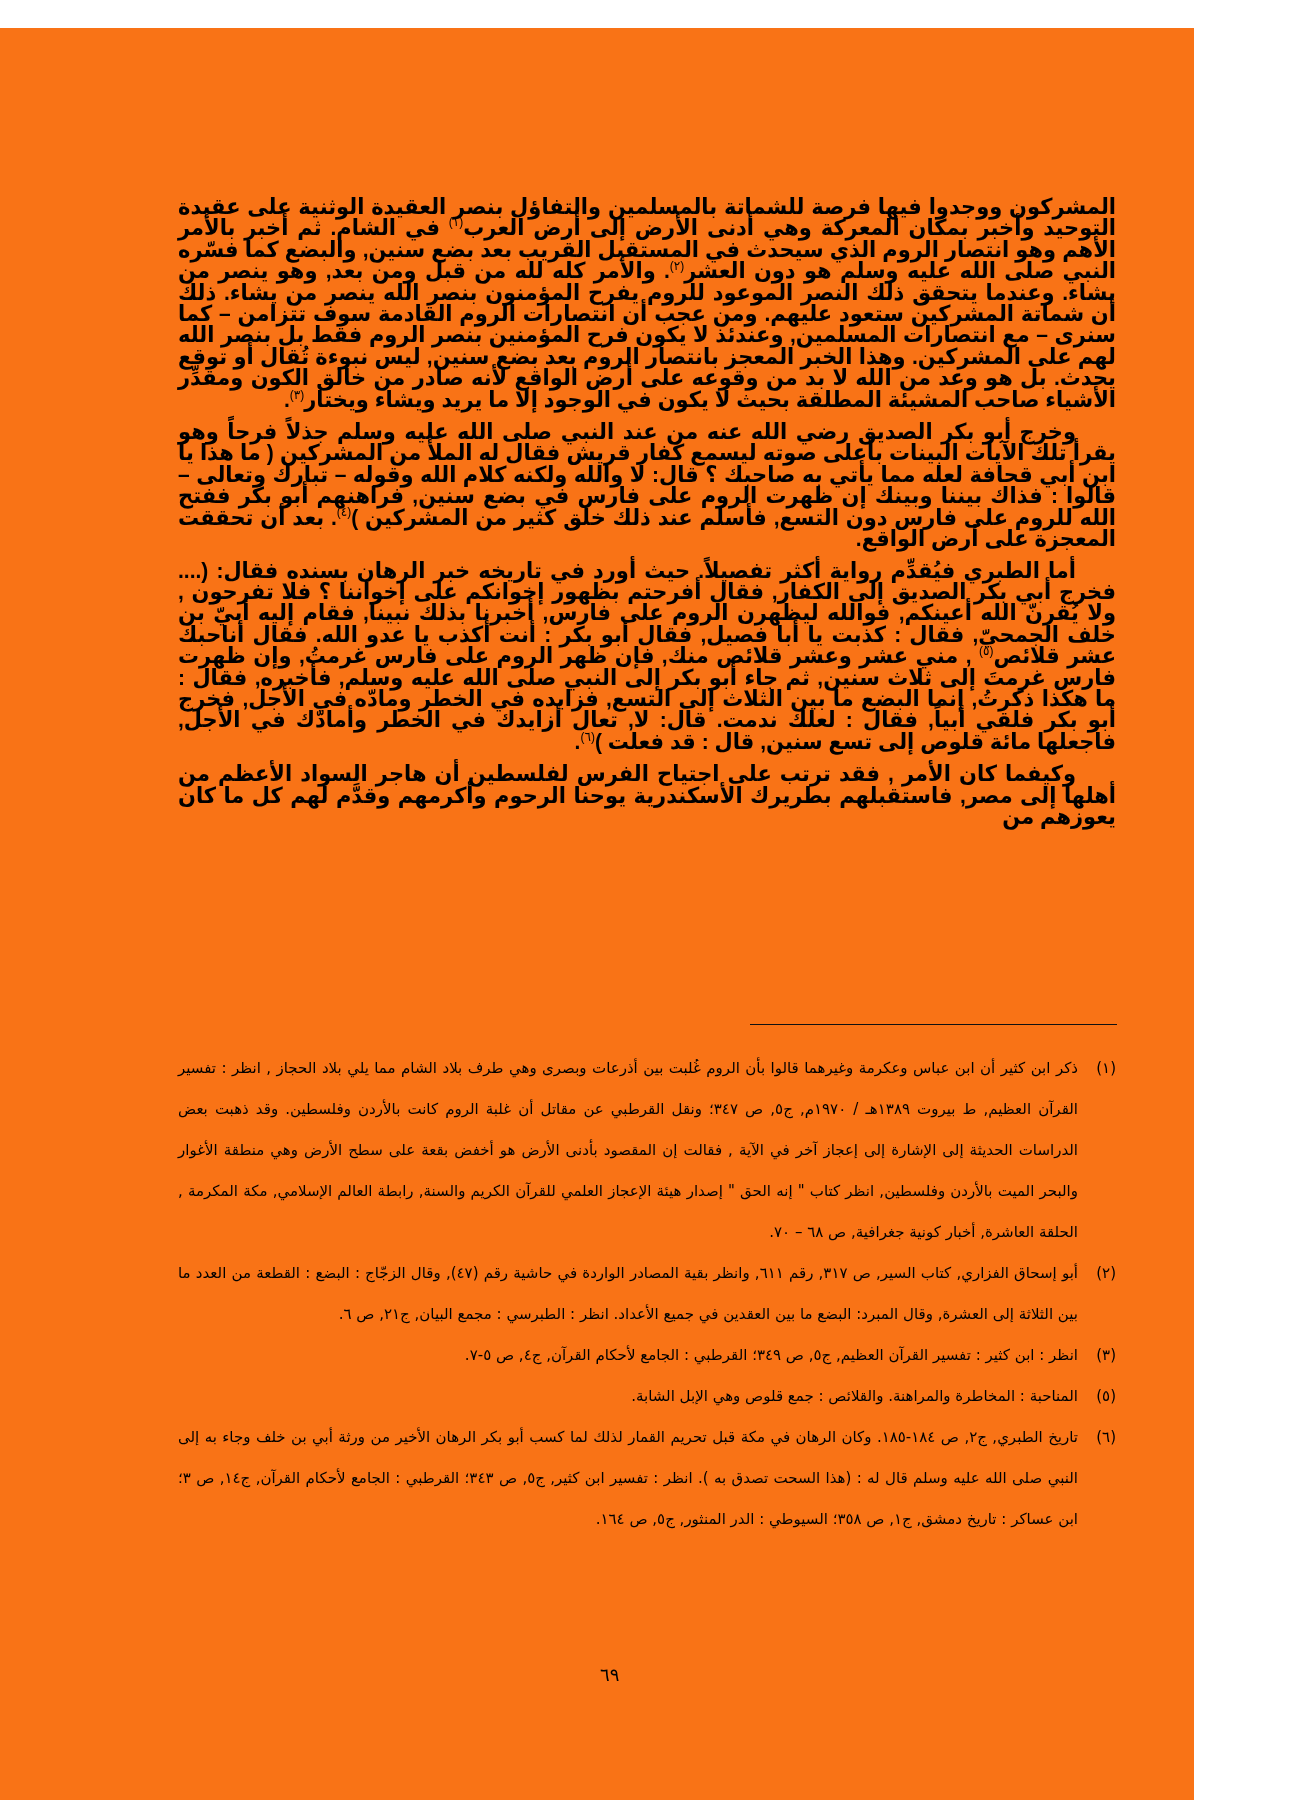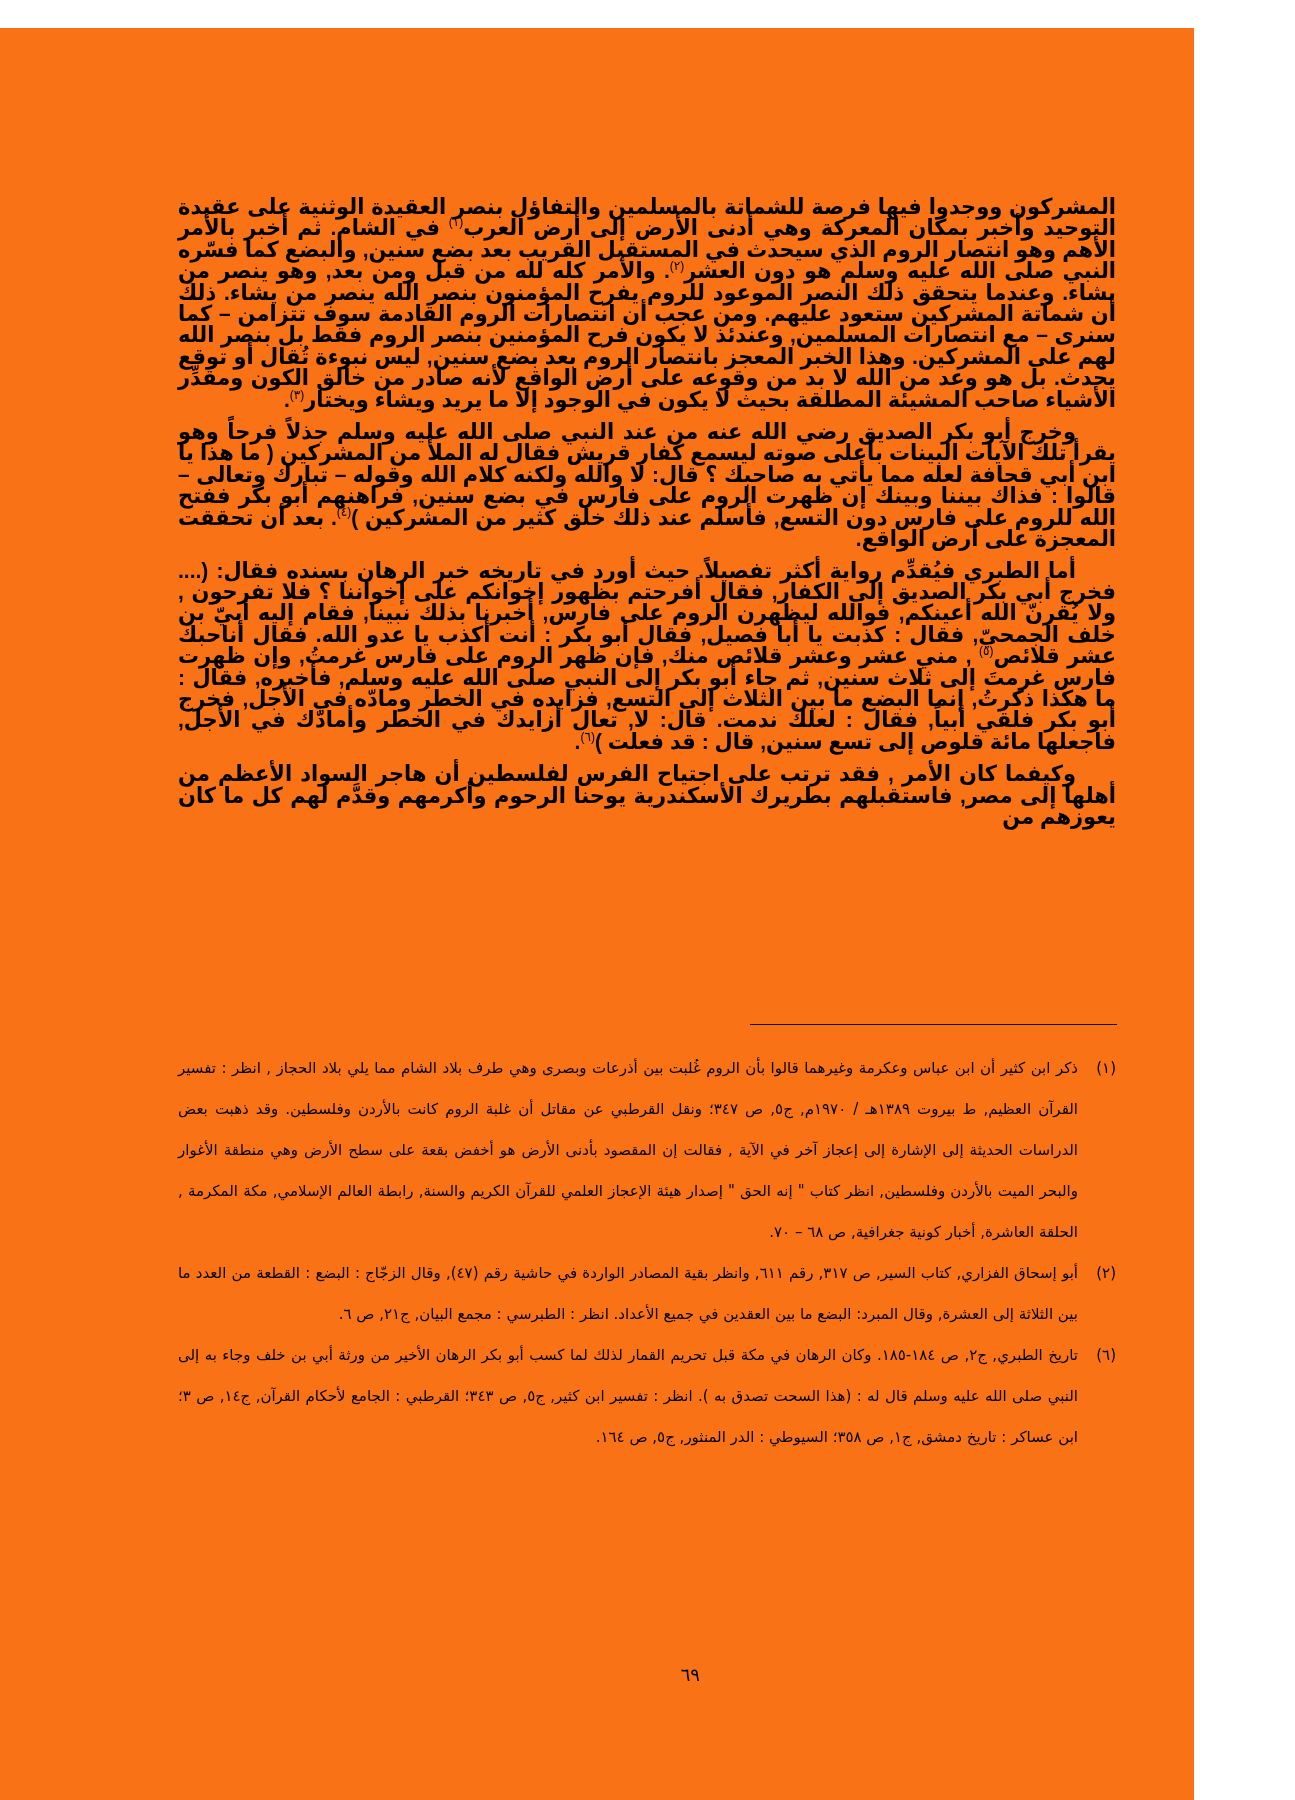--- a/index.html
+++ b/index.html
@@ -22,37 +22,39 @@
     }
     .footnotes {
       position: absolute; left: 178px; top: 1020px; width: 938px;
       direction: rtl;
       font-family: "DejaVu Sans", "Liberation Sans", sans-serif;
       font-size: 15px; line-height: 41px; font-weight: 400;
     }
     .fn { margin: 0; text-align: justify; padding-right: 38px; text-indent: -38px; }
     .fn .num { display: inline-block; width: 38px; text-indent: 0; }
     .page-number {
-      position: absolute; left: 600px; top: 1636px; width: 100px; text-align: right;
+      position: absolute; left: 600px; top: 1636px; width: 100px; text-align: left;
       font-family: "DejaVu Sans", sans-serif; font-size: 18px; direction: rtl;
     }
   </style>
 </head>
 <body>
 
 <div class="page">
   <div class="body-text">
     <p class="first"><span>المشركون ووجدوا فيها فرصة للشماتة بالمسلمين والتفاؤل بنصر العقيدة الوثنية على عقيدة التوحيد وأخبر بمكان المعركة وهي أدنى الأرض إلى أرض العرب</span><sup>(١)</sup><span> في الشام. ثم أخبر بالأمر الأهم وهو انتصار الروم الذي سيحدث في المستقبل القريب بعد بضع سنين, والبضع كما فسّره النبي صلى الله عليه وسلم هو دون العشر</span><sup>(٢)</sup><span>. والأمر كله لله من قبل ومن بعد, وهو ينصر من يشاء. وعندما يتحقق ذلك النصر الموعود للروم يفرح المؤمنون بنصر الله ينصر من يشاء. ذلك أن شماتة المشركين ستعود عليهم. ومن عجب أن انتصارات الروم القادمة سوف تتزامن – كما سنرى – مع انتصارات المسلمين, وعندئذ لا يكون فرح المؤمنين بنصر الروم فقط بل بنصر الله لهم على المشركين. وهذا الخبر المعجز بانتصار الروم بعد بضع سنين, ليس نبوءة تُقال أو توقع يحدث. بل هو وعد من الله لا بد من وقوعه على أرض الواقع لأنه صادر من خالق الكون ومقدِّر الأشياء صاحب المشيئة المطلقة بحيث لا يكون في الوجود إلا ما يريد ويشاء ويختار</span><sup>(٣)</sup><span>.</span></p>
     <p class="indent"><span>وخرج أبو بكر الصديق رضي الله عنه من عند النبي صلى الله عليه وسلم جذلاً فرحاً وهو يقرأ تلك الآيات البينات بأعلى صوته ليسمع كفار قريش فقال له الملأ من المشركين ( ما هذا يا ابن أبي قحافة لعله مما يأتي به صاحبك ؟ قال: لا والله ولكنه كلام الله وقوله – تبارك وتعالى – قالوا : فذاك بيننا وبينك إن ظهرت الروم على فارس في بضع سنين, فراهنهم أبو بكر ففتح الله للروم على فارس دون التسع, فأسلم عند ذلك خلق كثير من المشركين )</span><sup>(٤)</sup><span>. بعد أن تحققت المعجزة على أرض الواقع.</span></p>
     <p class="indent"><span>أما الطبري فيُقدِّم رواية أكثر تفصيلاً. حيث أورد في تاريخه خبر الرهان بسنده فقال: (.... فخرج أبي بكر الصديق إلى الكفار, فقال أفرحتم بظهور إخوانكم على إخواننا ؟ فلا تفرحون , ولا يُقرنّ الله أعينكم, فوالله ليظهرن الروم على فارس, أخبرنا بذلك نبينا, فقام إليه أبيّ بن خلف الجمحيّ, فقال : كذبت يا أبا فصيل, فقال أبو بكر : أنت أكذب يا عدو الله. فقال أناحبك عشر قلائص</span><sup>(٥)</sup><span> , مني عشر وعشر قلائص منك, فإن ظهر الروم على فارس غرمتُ, وإن ظهرت فارس غرمتَ إلى ثلاث سنين, ثم جاء أبو بكر إلى النبي صلى الله عليه وسلم, فأخبره, فقال : ما هكذا ذكرتُ, إنما البضع ما بين الثلاث إلى التسع, فزايده في الخطر ومادّه في الأجل, فخرج أبو بكر فلقي أبياً, فقال : لعلك ندمت. قال: لا, تعال أزايدك في الخطر وأمادّك في الأجل, فاجعلها مائة قلوص إلى تسع سنين, قال : قد فعلت )</span><sup>(٦)</sup><span>.</span></p>
     <p class="indent"><span>وكيفما كان الأمر , فقد ترتب على اجتياح الفرس لفلسطين أن هاجر السواد الأعظم من أهلها إلى مصر, فاستقبلهم بطريرك الأسكندرية يوحنا الرحوم وأكرمهم وقدَّم لهم كل ما كان يعوزهم من</span></p>
   </div>
 
   <div class="separator"></div>
 
   <div class="footnotes">
     <p class="fn"><span class="num">(١)</span><span>ذكر ابن كثير أن ابن عباس وعكرمة وغيرهما قالوا بأن الروم غُلبت بين أذرعات وبصرى وهي طرف بلاد الشام مما يلي بلاد الحجاز , انظر : تفسير القرآن العظيم, ط بيروت ١٣٨٩هـ / ١٩٧٠م, ج٥, ص ٣٤٧؛ ونقل القرطبي عن مقاتل أن غلبة الروم كانت بالأردن وفلسطين. وقد ذهبت بعض الدراسات الحديثة إلى الإشارة إلى إعجاز آخر في الآية , فقالت إن المقصود بأدنى الأرض هو أخفض بقعة على سطح الأرض وهي منطقة الأغوار والبحر الميت بالأردن وفلسطين, انظر كتاب " إنه الحق " إصدار هيئة الإعجاز العلمي للقرآن الكريم والسنة, رابطة العالم الإسلامي, مكة المكرمة , الحلقة العاشرة, أخبار كونية جغرافية, ص ٦٨ – ٧٠.</span></p>
     <p class="fn"><span class="num">(٢)</span><span>أبو إسحاق الفزاري, كتاب السير, ص ٣١٧, رقم ٦١١, وانظر بقية المصادر الواردة في حاشية رقم (٤٧), وقال الزجّاج : البضع : القطعة من العدد ما بين الثلاثة إلى العشرة, وقال المبرد: البضع ما بين العقدين في جميع الأعداد. انظر : الطبرسي : مجمع البيان, ج٢١, ص ٦.</span></p>
+    <p class="fn"><span class="num">(٣)</span><span>انظر : ابن كثير : تفسير القرآن العظيم, ج٥, ص ٣٤٩؛ القرطبي : الجامع لأحكام القرآن, ج٤, ص ٥-٧.</span></p>
+    <p class="fn"><span class="num">(٥)</span><span>المناحبة : المخاطرة والمراهنة. والقلائص : جمع قلوص وهي الإبل الشابة.</span></p>
     <p class="fn"><span class="num">(٦)</span><span>تاريخ الطبري, ج٢, ص ١٨٤-١٨٥. وكان الرهان في مكة قبل تحريم القمار لذلك لما كسب أبو بكر الرهان الأخير من ورثة أبي بن خلف وجاء به إلى النبي صلى الله عليه وسلم قال له : (هذا السحت تصدق به ). انظر : تفسير ابن كثير, ج٥, ص ٣٤٣؛ القرطبي : الجامع لأحكام القرآن, ج١٤, ص ٣؛ ابن عساكر : تاريخ دمشق, ج١, ص ٣٥٨؛ السيوطي : الدر المنثور, ج٥, ص ١٦٤.</span></p>
   </div>
 
   <div class="page-number">٦٩</div>
 </div>
 
 </body></html>

